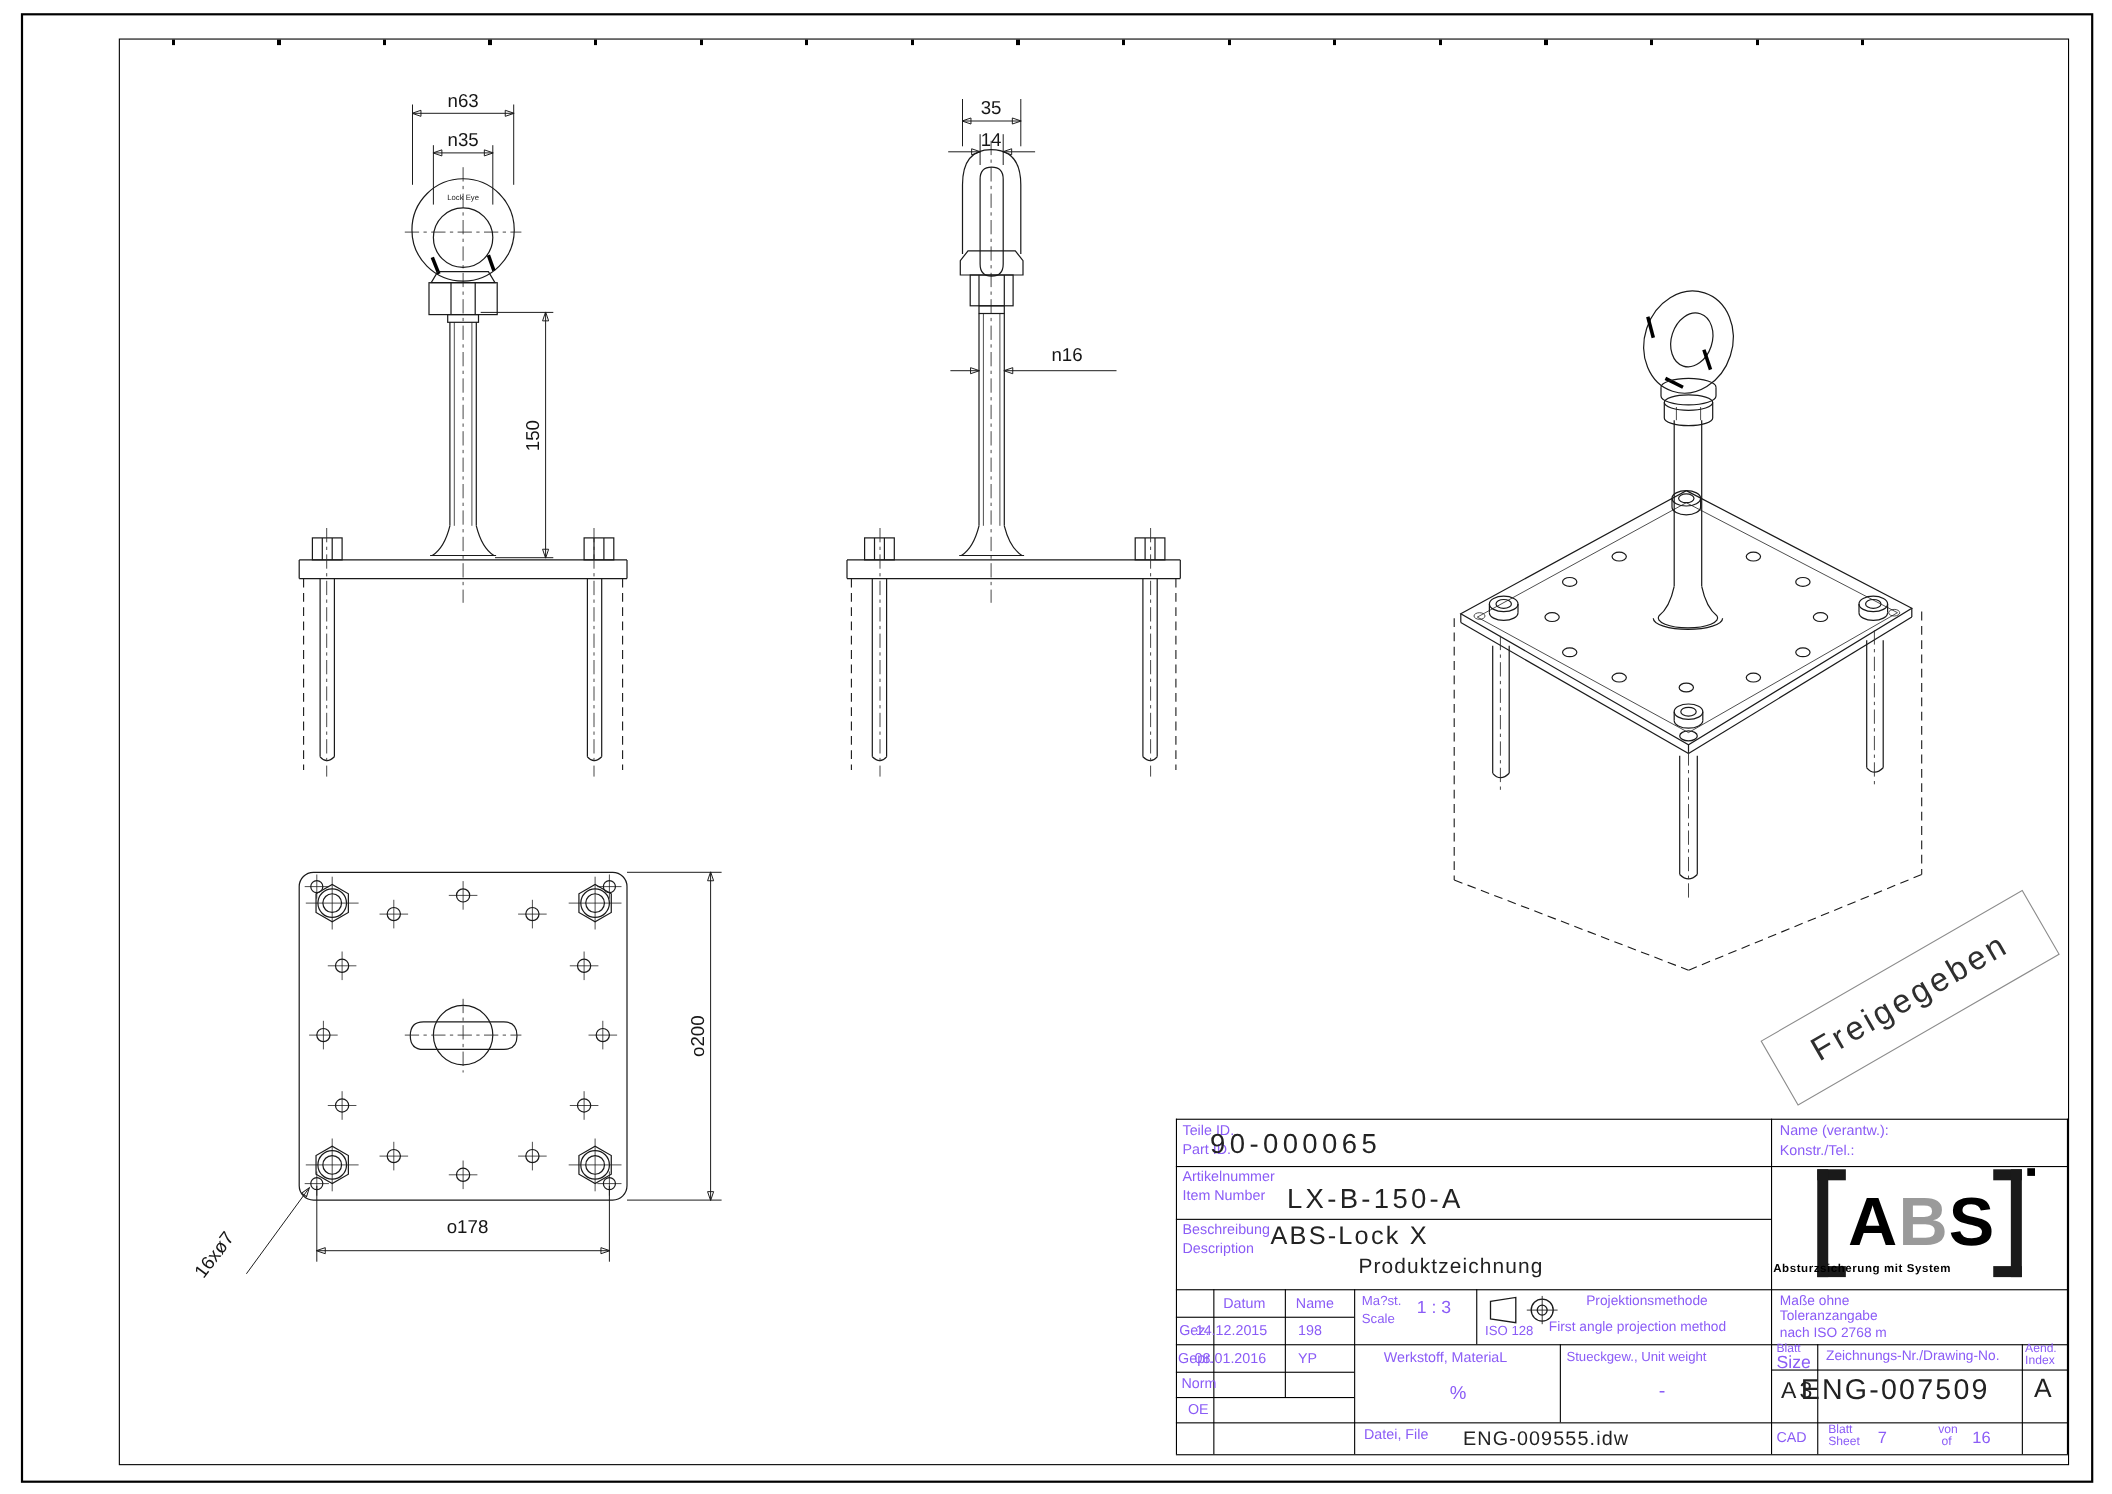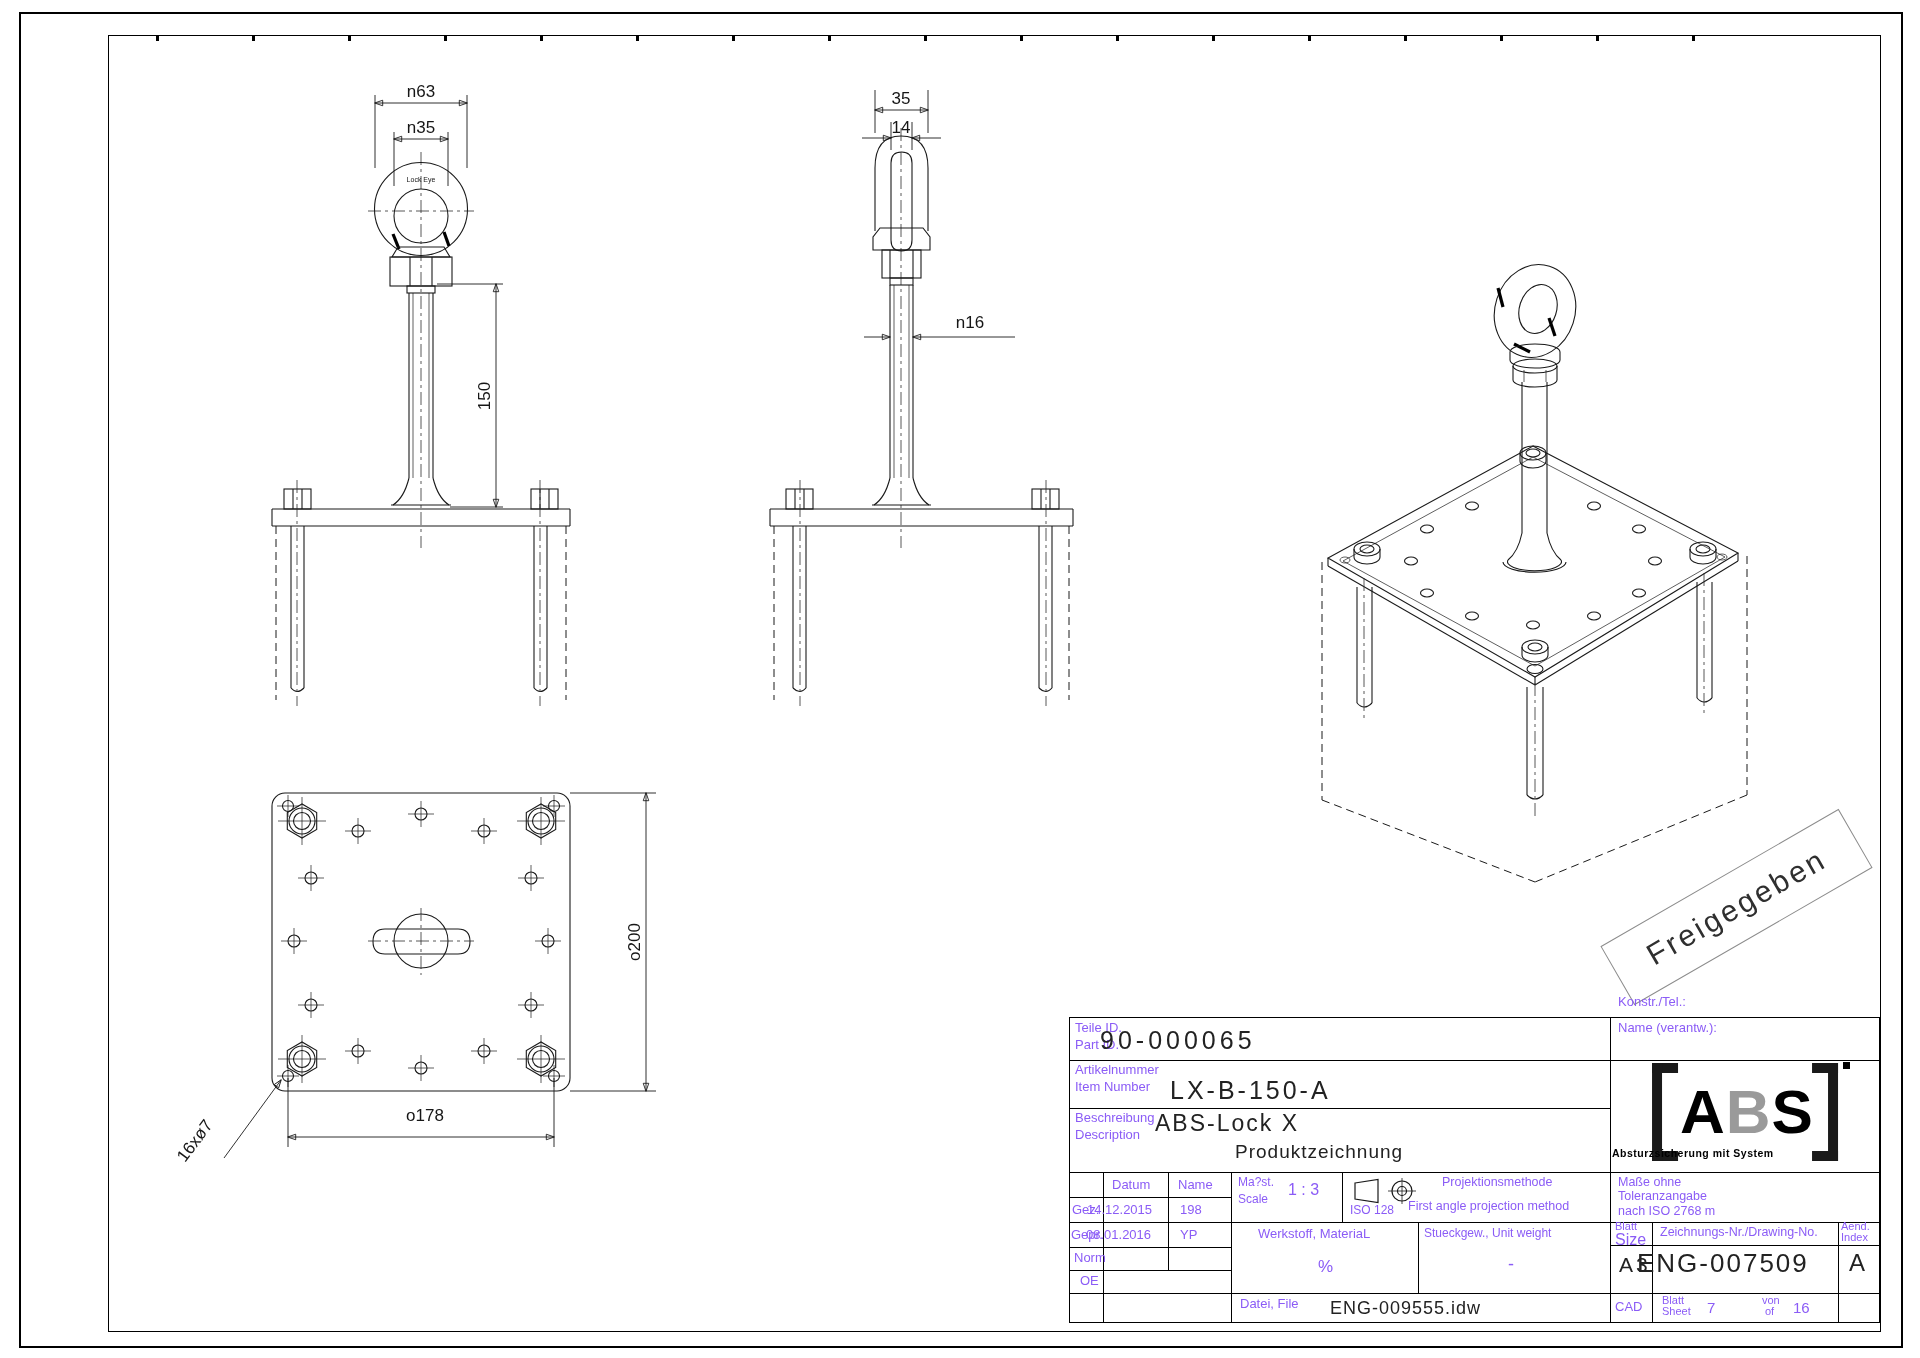--- a/index.html
+++ b/index.html
@@ -393,21 +393,21 @@
   <div class="vl" style="left:1231px;top:1172px;height:150px"></div>
   <div class="vl" style="left:1342px;top:1172px;height:50px"></div>
   <div class="vl" style="left:1418px;top:1222px;height:71px"></div>
   <div class="vl" style="left:1652px;top:1222px;height:100px"></div>
   <div class="vl" style="left:1838px;top:1222px;height:100px"></div>
 
   <span class="tb" style="left:1075px;top:1021px;font-size:13px">Teile ID.</span>
   <span class="tb" style="left:1075px;top:1038px;font-size:13px">Part ID.</span>
   <span class="tb big" style="left:1100px;top:1027px;font-size:25px;letter-spacing:4px">90-000065</span>
   <span class="tb" style="left:1618px;top:1021px;font-size:13px">Name (verantw.):</span>
-  <span class="tb" style="left:1618px;top:995px;font-size:13px">Konstr./Tel.:</span>
+  <span class="tb" style="left:1618px;top:1039px;font-size:13px">Konstr./Tel.:</span>
 
   <span class="tb" style="left:1075px;top:1063px;font-size:13px">Artikelnummer</span>
   <span class="tb" style="left:1075px;top:1080px;font-size:13px">Item Number</span>
   <span class="tb big" style="left:1170px;top:1077px;font-size:25px">LX-B-150-A</span>
 
   <span class="tb" style="left:1075px;top:1111px;font-size:13px">Beschreibung</span>
   <span class="tb" style="left:1075px;top:1128px;font-size:13px">Description</span>
   <span class="tb big" style="left:1155px;top:1111px;font-size:23px;letter-spacing:2px">ABS-Lock X</span>
   <span class="tb big" style="left:1235px;top:1142px;font-size:19px;letter-spacing:1px">Produktzeichnung</span>
 

